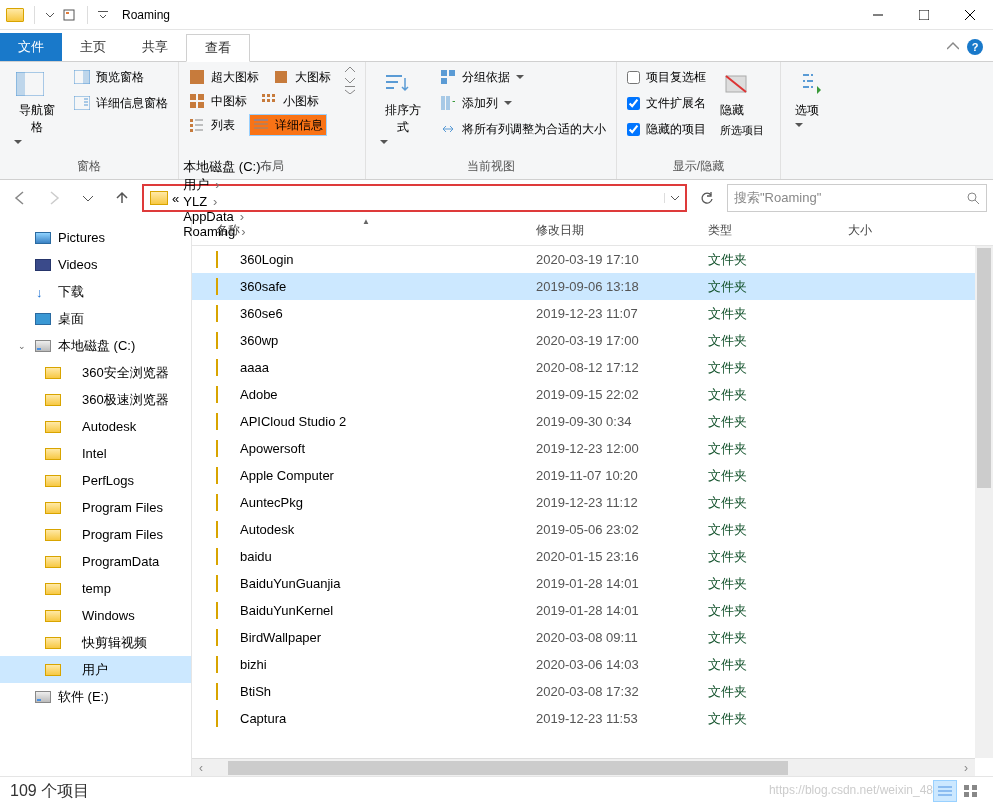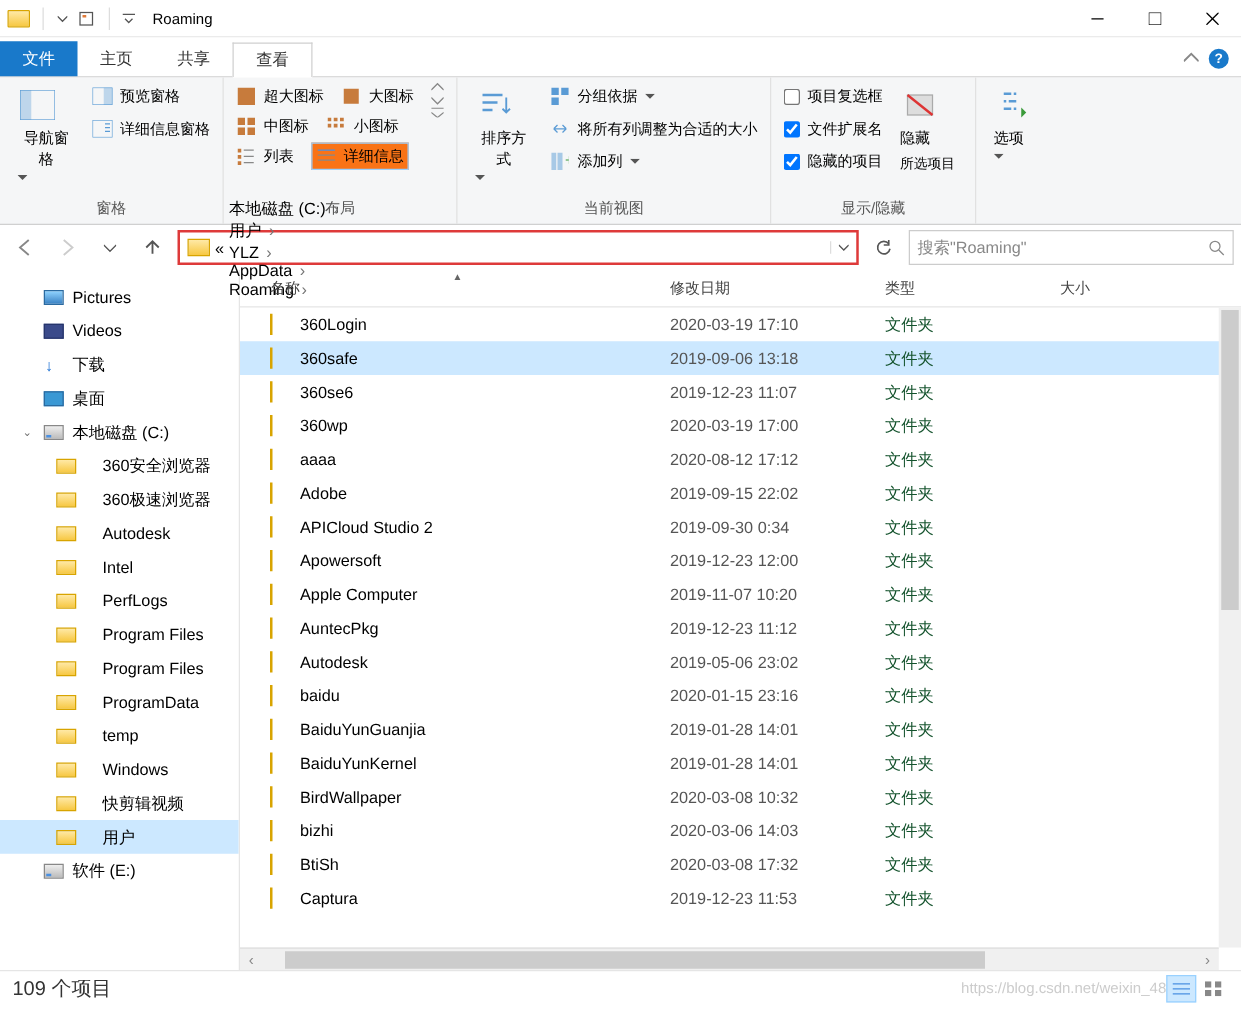--- a/index.html
+++ b/index.html
@@ -313,37 +313,37 @@
               </svg>
             </span>
           <span>分组依据</span>
           <svg width="8" height="5">
               <path d="M0 0 L4 4 L8 0" fill="#555"></path>
             </svg>
         </div>
         <div class="item">
           <span class="mini-ico">
               <svg width="14" height="14">
-                <path d="M2 7 L12 7 M2 7 L5 4 M2 7 L5 10 M12 7 L9 4 M12 7 L9 10" stroke="#5a9bd5" fill="none"></path>
-              </svg>
-            </span>
-          <span>将所有列调整为合适的大小</span>
-        </div>
-        <div class="item">
-          <span class="mini-ico">
-              <svg width="14" height="14">
                 <rect x="0" y="0" width="4" height="14" fill="#5a9bd5" opacity="0.5"></rect>
                 <rect x="5" y="0" width="4" height="14" fill="#5a9bd5" opacity="0.5"></rect>
                 <text x="11" y="10" font-size="12" fill="#3a9a3a">+</text>
               </svg>
             </span>
           <span>添加列</span>
           <svg width="8" height="5">
               <path d="M0 0 L4 4 L8 0" fill="#555"></path>
             </svg>
+        </div>
+        <div class="item">
+          <span class="mini-ico">
+              <svg width="14" height="14">
+                <path d="M2 7 L12 7 M2 7 L5 4 M2 7 L5 10 M12 7 L9 4 M12 7 L9 10" stroke="#5a9bd5" fill="none"></path>
+              </svg>
+            </span>
+          <span>将所有列调整为合适的大小</span>
         </div>
       </div>
     </div>
     <div class="label">当前视图</div>
   </div>
 
   <div class="rgroup">
     <div class="body">
       <div class="vlist">
         <label class="checkbox-item">
@@ -674,21 +674,21 @@
         </div>
         <div class="row">
           <span class="ico"><span class="folder-mini"></span></span>
           <span class="name">BaiduYunKernel</span>
           <span class="date">2019-01-28 14:01</span>
           <span class="type">文件夹</span>
         </div>
         <div class="row">
           <span class="ico"><span class="folder-mini"></span></span>
           <span class="name">BirdWallpaper</span>
-          <span class="date">2020-03-08 10:32</span>
+          <span class="date">2020-03-08 09:11</span>
           <span class="type">文件夹</span>
         </div>
         <div class="row">
           <span class="ico"><span class="folder-mini"></span></span>
           <span class="name">bizhi</span>
           <span class="date">2020-03-06 14:03</span>
           <span class="type">文件夹</span>
         </div>
         <div class="row">
           <span class="ico"><span class="folder-mini"></span></span>

